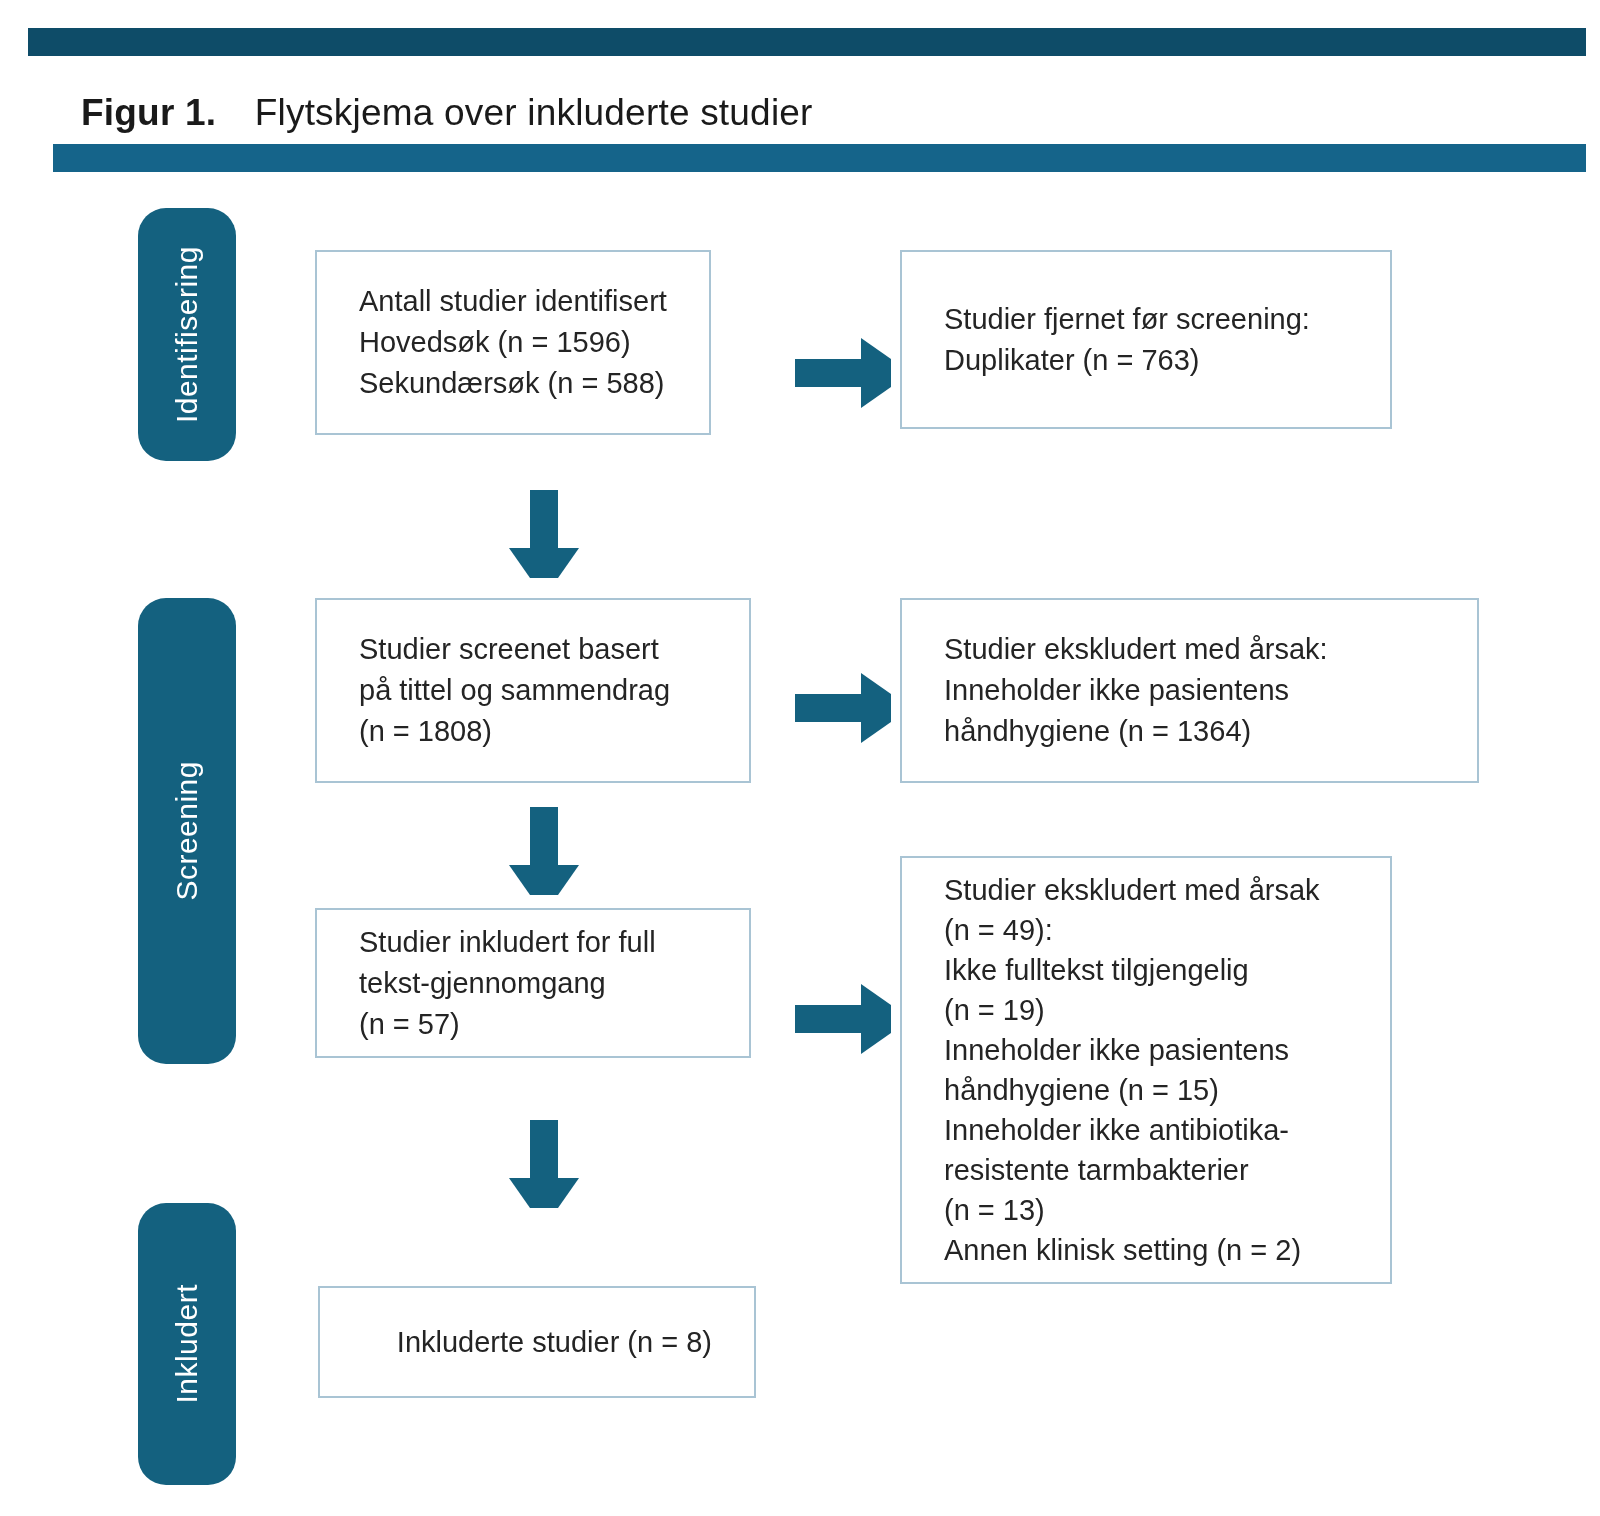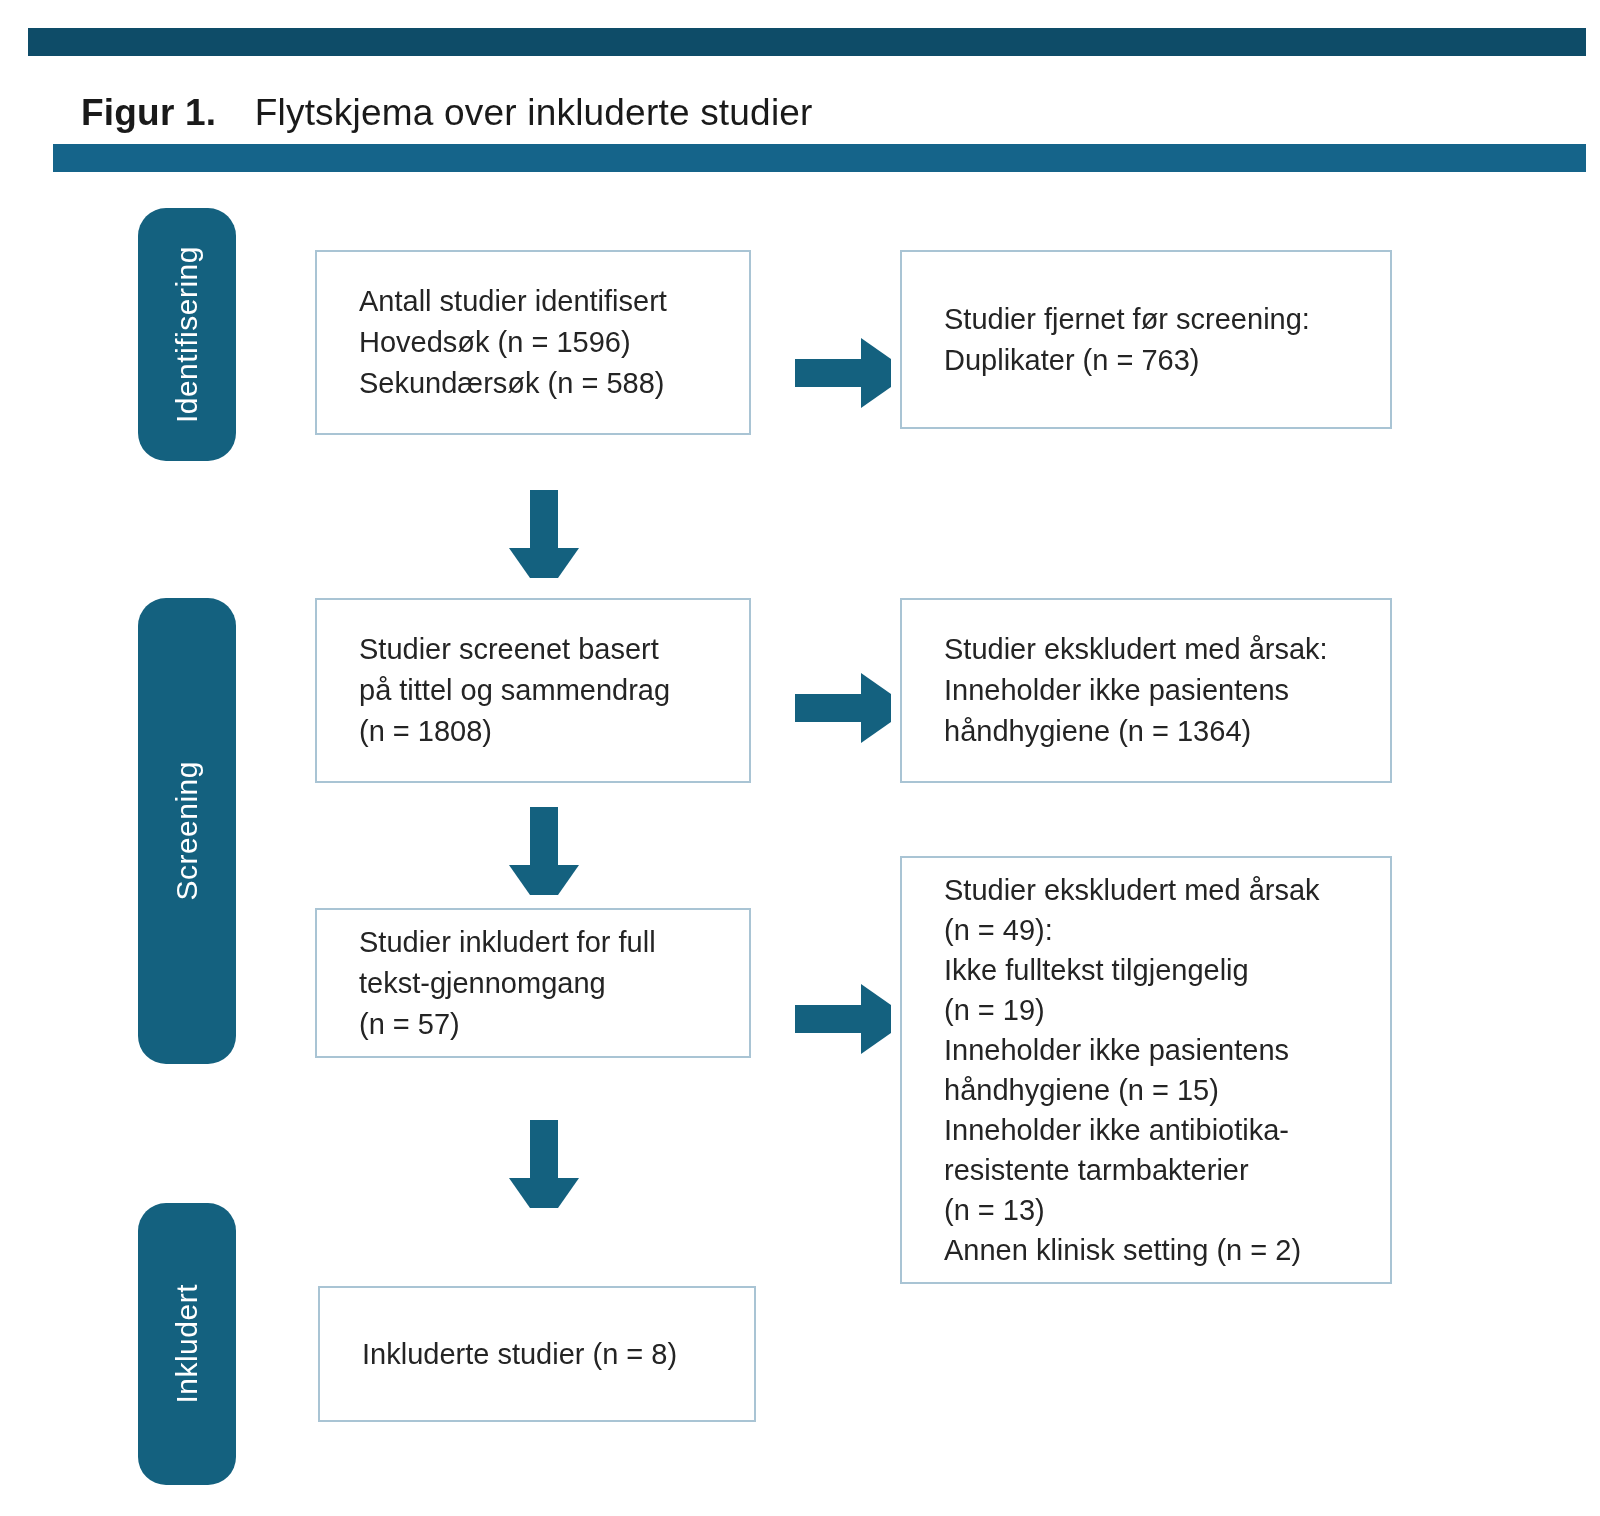--- a/index.html
+++ b/index.html
@@ -75,28 +75,28 @@
     display: flex;
     align-items: center;
     padding: 0 28px;
   }
   .fbox .txt {
     font-size: 29px;
     line-height: 41px;
     color: var(--text);
     white-space: pre-line;
   }
-  .box-identified { left: 287px; top: 222px; width: 436px; height: 185px; }
+  .box-identified { left: 287px; top: 222px; width: 396px; height: 185px; }
   .box-removed    { left: 872px; top: 222px; width: 492px; height: 179px; }
   .box-screened   { left: 287px; top: 570px; width: 436px; height: 185px; }
-  .box-excluded-screening { left: 872px; top: 570px; width: 492px; height: 185px; }
+  .box-excluded-screening { left: 872px; top: 570px; width: 579px; height: 185px; }
   .box-fulltext   { left: 287px; top: 880px; width: 436px; height: 150px; }
   .box-excluded-fulltext  { left: 872px; top: 828px; width: 492px; height: 428px; }
   .box-excluded-fulltext .txt { line-height: 40px; }
-  .box-included   { left: 290px; top: 1258px; width: 438px; height: 136px; }
+  .box-included   { left: 290px; top: 1258px; width: 438px; height: 112px; justify-content: flex-end; }
 
   
   .arrow-r {
     position: absolute;
     display: flex;
     align-items: center;
   }
   .arrow-r .shaft { width: 66px; height: 17px; background: var(--teal); }
   .arrow-r .head {
     width: 0; height: 0;

